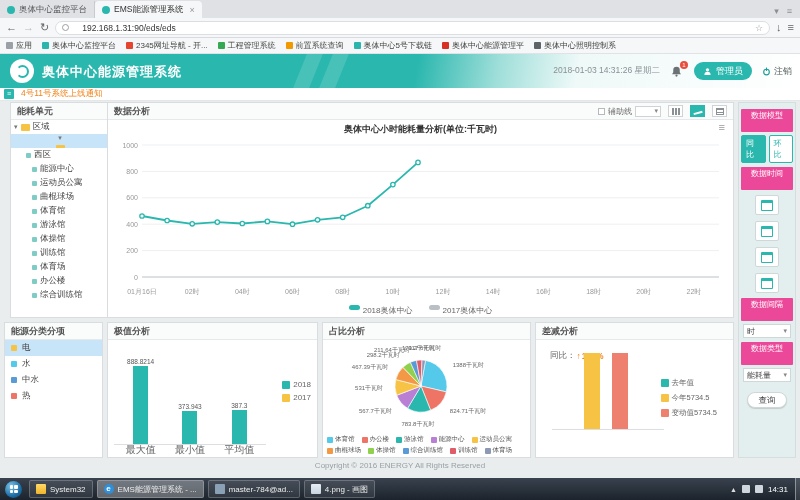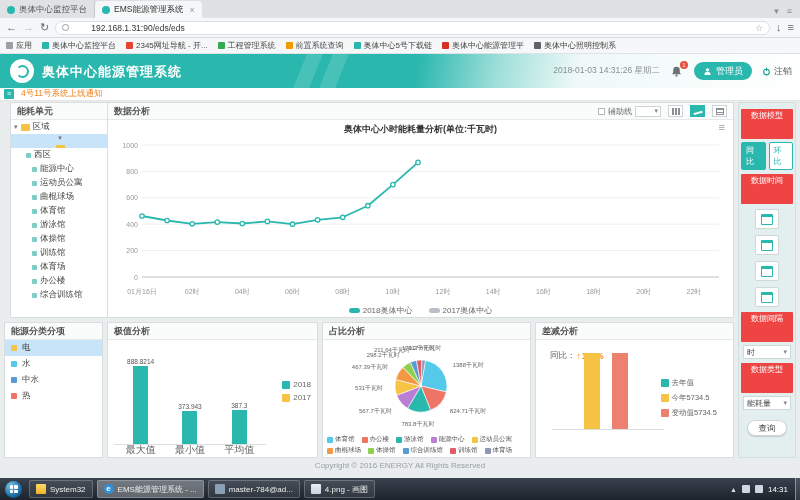--- a/index.html
+++ b/index.html
@@ -10,21 +10,21 @@
 .tabstrip{position:absolute;left:0;top:0;width:800px;height:18px;background:#dfe1e5;display:flex;align-items:flex-end}
 .tab{height:17px;display:flex;align-items:center;gap:4px;padding:0 7px;font-size:8.5px;color:#555;max-width:175px;border-right:1px solid #c8cbce}
 .tab.active{background:#f6f7f8;color:#333;border-radius:4px 4px 0 0;border-right:none}
 .fav{width:8px;height:8px;border-radius:50%;background:#2ab7ae;flex:none}
 .tab-label{white-space:nowrap;overflow:hidden;text-overflow:ellipsis}
 .tab-close{color:#999;font-size:9px;margin-left:2px}
 .strip-right{margin-left:auto;display:flex;gap:8px;padding:0 8px 2px 0;color:#8a8f94;font-size:9px}
 .addrbar{position:absolute;left:0;top:18px;width:800px;height:20px;background:#f6f7f8;border-bottom:1px solid #d8dadd;display:flex;align-items:center;padding:0 6px;gap:6px}
 .nav-ico{color:#5f6368;font-size:11px;line-height:1}
 .nav-ico.dim{color:#b6babe}
-.urlbox{flex:1;height:14px;background:#fff;border:1px solid #dcdfe2;border-radius:7px;display:flex;align-items:center;padding:0 6px;gap:22px}
+.urlbox{flex:1;height:14px;background:#fff;border:1px solid #dcdfe2;border-radius:7px;display:flex;align-items:center;padding:0 6px;gap:13px}
 .site-ico{width:7px;height:7px;border:1px solid #9aa0a6;border-radius:50%;flex:none}
 .url{font-size:8.5px;color:#333;flex:1}
 .star{color:#9aa0a6;font-size:9px}
 .bookmarks{position:absolute;left:0;top:38px;width:800px;height:16px;background:#f6f7f8;border-bottom:1px solid #e0e2e5;display:flex;align-items:center;padding:0 6px;gap:10px;overflow:hidden}
 .bm{display:flex;align-items:center;gap:3px;font-size:8px;color:#444;white-space:nowrap}
 .bm-ico{width:7px;height:7px;border-radius:1px;flex:none}
 
 .app-header{position:absolute;left:0;top:54px;width:800px;height:34px;background:linear-gradient(100deg,#2ab7ae 0%,#2ab7ae 52%,#9eded9 62%,#eef9f8 72%,#ffffff 100%);overflow:hidden}
 .hdr-stripe{position:absolute;top:0;height:34px;width:16px;background:rgba(255,255,255,.14);transform:skewX(-22deg)}
 .logo{position:absolute;left:10px;top:5px;width:24px;height:24px;border-radius:50%;background:#fff;border:1px solid rgba(255,255,255,.9);display:grid;place-items:center}
@@ -59,21 +59,21 @@
 .mini-select{width:26px;height:11px;border:1px solid #cfd3d6;background:#fff;display:flex;align-items:center;justify-content:flex-end;padding:0 2px;color:#888;font-size:7px}
 .tool-ico{width:15px;height:12px;border:1px solid #cfd3d6;background:#fff;display:grid;place-items:center;margin-left:2px}
 .tool-ico.active{background:#2ab7ae;border-color:#2ab7ae}
 .ic-bars{width:8px;height:7px;background:linear-gradient(90deg,#8a9094 2px,transparent 2px,transparent 3px,#8a9094 3px,#8a9094 5px,transparent 5px,transparent 6px,#8a9094 6px)}
 .ic-line{width:9px;height:6px;border-bottom:2px solid #fff;transform:rotate(-15deg)}
 .ic-grid{width:8px;height:7px;border:1px solid #8a9094;background:linear-gradient(#8a9094 1px,transparent 1px) 0 3px/8px 3px}
 .chart-title{position:absolute;top:3px;width:100%;text-align:center;font-size:9px;font-weight:bold;color:#333}
 .echart-menu{position:absolute;right:8px;top:1px;color:#999;font-size:11px}
 #line-chart{position:absolute;left:4px;top:15px}
 .legend{position:absolute;bottom:1px;width:100%;display:flex;justify-content:center;gap:16px;font-size:8px;color:#666}
-.lg-item{display:flex;align-items:center;gap:3px}
+.lg-item{display:flex;gap:3px}
 .lg-marker{width:11px;height:5px;border-radius:3px}
 
 #extreme-bars{position:absolute;left:8px;top:6px;width:148px;height:110px;display:flex;justify-content:space-around;align-items:flex-end}
 .xg{display:flex;flex-direction:column;align-items:center;justify-content:flex-end;height:110px}
 .xval{font-size:6.5px;color:#555;white-space:nowrap;margin-bottom:1px}
 .xbar{width:15px}
 .xcat{font-size:10px;color:#666;height:12px;line-height:12px}
 .xbase{position:absolute;left:6px;top:104px;width:152px;border-top:1px solid #dcdfe2}
 .v-legend{position:absolute;right:6px;top:40px;display:flex;flex-direction:column;gap:4px;font-size:8px;color:#666}
 .lgv-item{display:flex;align-items:center;gap:3px;white-space:nowrap}
@@ -85,21 +85,21 @@
 .plg-item .sq{width:6px;height:6px}
 
 .diff-badge{position:absolute;left:14px;top:10px;font-size:8.5px;color:#666;display:flex;align-items:center;gap:1px}
 .diff-badge .up{color:#f0851c;font-weight:bold}
 #diff-bars{position:absolute;left:48px;bottom:28px;display:flex;align-items:flex-end;gap:12px}
 .dbar{width:16px}
 .dbase{position:absolute;left:16px;bottom:27px;width:112px;border-top:1px solid #dcdfe2}
 #diff-legend{position:absolute;right:16px;top:38px;display:flex;flex-direction:column;gap:5px;font-size:7.5px;color:#666}
 
 .right-col{position:absolute;left:738px;top:102px;width:58px;height:356px;background:#e3efee;border:1px solid #d3dedd;padding:2px}
-.rc-head{background:#ef4444;color:#fff;font-size:8px;height:30px;line-height:13px;text-align:center;margin:4px 0 3px;border-radius:1px}
+.rc-head{background:#ec4899;color:#fff;font-size:8px;height:23px;line-height:13px;text-align:center;margin:4px 0 3px;border-radius:1px}
 .rc-row{display:flex;justify-content:center;gap:3px}
 .rc-btn{font-size:8px;padding:2px 4px;border-radius:2px;border:1px solid #2ab7ae;color:#2ab7ae;background:#fff}
 .rc-btn.active{background:#2ab7ae;color:#fff}
 #cal-buttons{display:flex;flex-direction:column;align-items:center;gap:6px;margin:5px 0}
 .cal-btn{width:24px;height:20px;background:#fff;border:1px solid #cfd8d7;border-radius:2px;display:grid;place-items:center}
 .cal-ico{width:12px;height:11px;border:1px solid #2ab7ae;border-top:3px solid #2ab7ae;border-radius:1px;background:#fff}
 .rc-select{width:48px;margin:2px auto;background:#fff;border:1px solid #cfd8d7;height:14px;display:flex;align-items:center;justify-content:space-between;font-size:8px;padding:0 3px;color:#444}
 .rc-select i{color:#888;font-size:7px}
 .rc-query{width:40px;margin:10px auto 0;background:#fff;border:1px solid #cfd8d7;border-radius:8px;height:16px;line-height:15px;text-align:center;font-size:8.5px;color:#444;box-shadow:0 1px 1px rgba(0,0,0,.15)}
 

